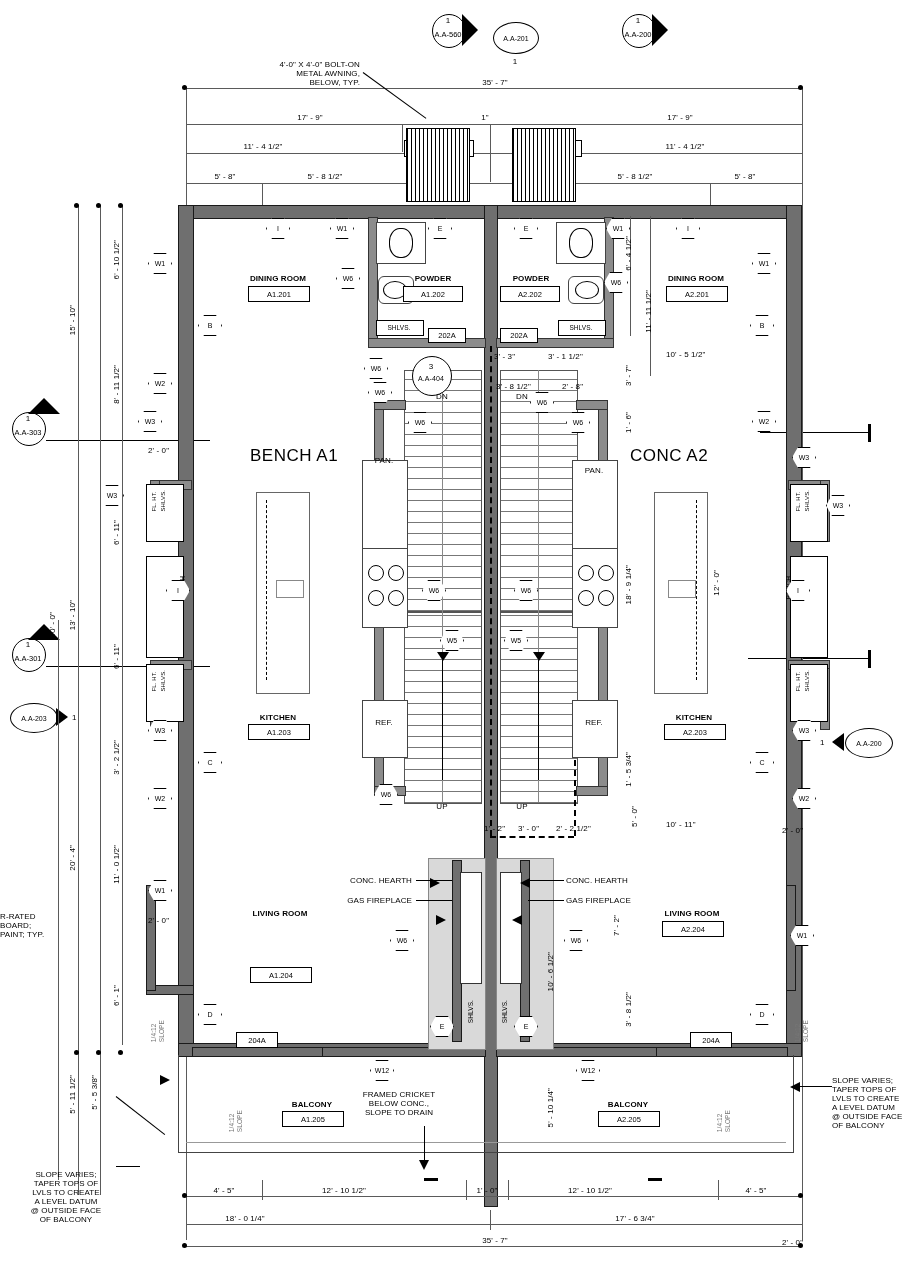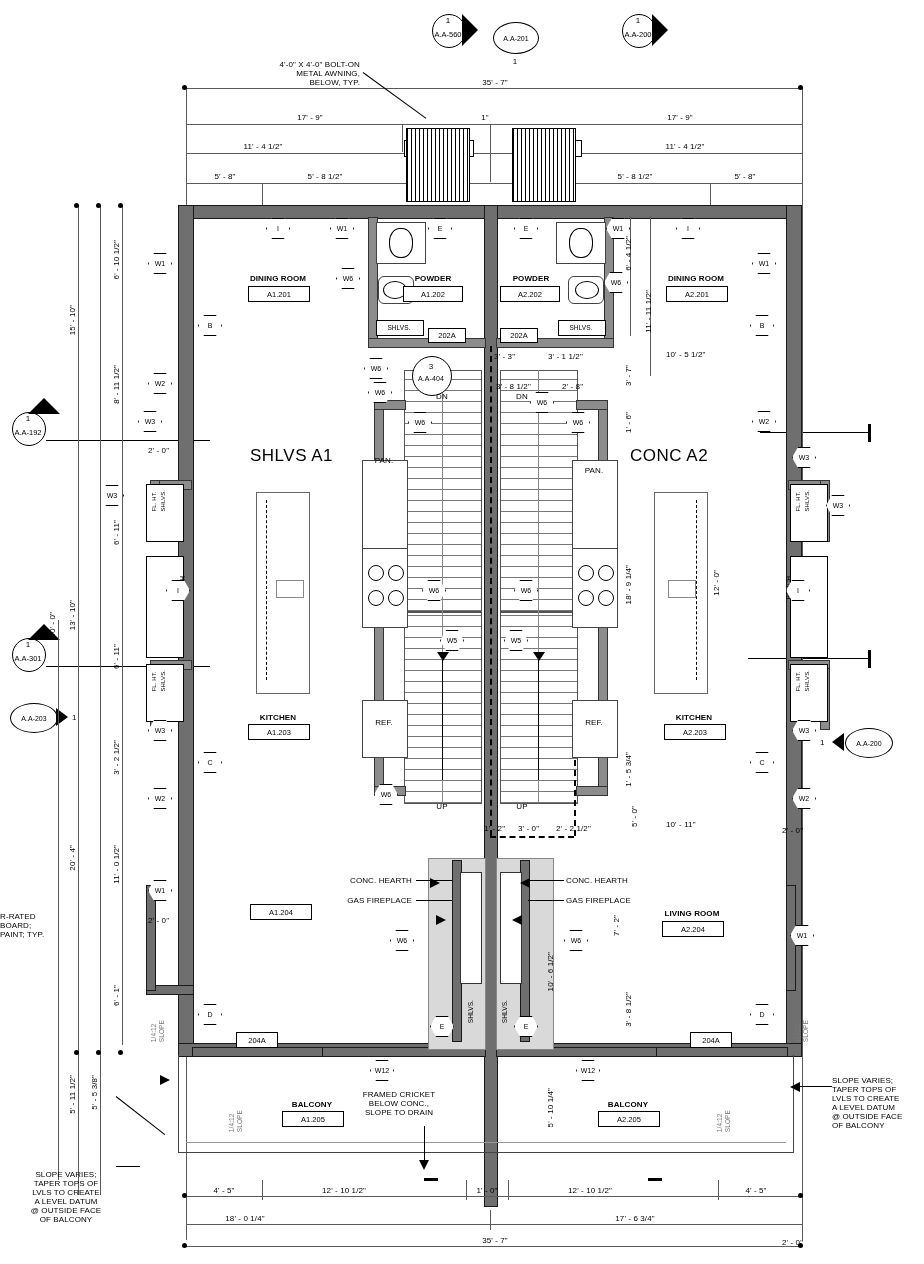--- a/index.html
+++ b/index.html
@@ -68,21 +68,21 @@
   <div class="sect abs" style="left:622px;top:14px;">
     <div class="d"></div>
     <div class="t1">1</div>
     <div class="t2">A.A-200</div>
     <div style="position:absolute;left:30px;top:0px;width:0;height:0;border-top:16px solid transparent;border-bottom:16px solid transparent;border-left:16px solid #000;"></div>
   </div>
 
   <div class="sect abs" style="left:12px;top:412px;">
     <div class="d"></div>
     <div class="t1">1</div>
-    <div class="t2">A.A-192</div>
+    <div class="t2">A.A-303</div>
     <div style="position:absolute;left:16px;top:-14px;width:0;height:0;border-left:16px solid transparent;border-right:16px solid transparent;border-bottom:16px solid #000;"></div>
   </div>
   <div class="ln lnh" style="left:46px;top:440px;width:164px;"></div>
 
   <div class="sect abs" style="left:12px;top:638px;">
     <div class="d"></div>
     <div class="t1">1</div>
     <div class="t2">A.A-301</div>
     <div style="position:absolute;left:16px;top:-14px;width:0;height:0;border-left:16px solid transparent;border-right:16px solid transparent;border-bottom:16px solid #000;"></div>
   </div>
@@ -194,30 +194,30 @@
 
   <div class="txt c bold abs" style="left:398px;top:274px;width:70px;">POWDER</div>
   <div class="roombox" style="left:403px;top:286px;width:58px;height:14px;">A1.202</div>
 
   <div class="txt c bold abs" style="left:496px;top:274px;width:70px;">POWDER</div>
   <div class="roombox" style="left:500px;top:286px;width:58px;height:14px;">A2.202</div>
 
   <div class="txt c bold abs" style="left:646px;top:274px;width:100px;">DINING ROOM</div>
   <div class="roombox" style="left:666px;top:286px;width:60px;height:14px;">A2.201</div>
 
-  <div class="big abs" style="left:250px;top:446px;">SHLVS A1</div>
+  <div class="big abs" style="left:250px;top:446px;">BENCH A1</div>
   <div class="big abs" style="left:630px;top:446px;">CONC A2</div>
 
   <div class="txt c bold abs" style="left:232px;top:713px;width:92px;">KITCHEN</div>
   <div class="roombox" style="left:248px;top:724px;width:60px;height:14px;">A1.203</div>
   <div class="txt c bold abs" style="left:648px;top:713px;width:92px;">KITCHEN</div>
   <div class="roombox" style="left:664px;top:724px;width:60px;height:14px;">A2.203</div>
 
   <div class="txt c bold abs" style="left:228px;top:909px;width:104px;">LIVING ROOM</div>
-  <div class="roombox" style="left:250px;top:904px;width:60px;height:14px;">A1.204</div>
+  <div class="roombox" style="left:250px;top:967px;width:60px;height:14px;">A1.204</div>
   <div class="txt c bold abs" style="left:640px;top:909px;width:104px;">LIVING ROOM</div>
   <div class="roombox" style="left:662px;top:921px;width:60px;height:14px;">A2.204</div>
 
   <div class="txt c bold abs" style="left:272px;top:1100px;width:80px;">BALCONY</div>
   <div class="roombox" style="left:282px;top:1111px;width:60px;height:14px;">A1.205</div>
   <div class="txt c bold abs" style="left:588px;top:1100px;width:80px;">BALCONY</div>
   <div class="roombox" style="left:598px;top:1111px;width:60px;height:14px;">A2.205</div>
 
   <div class="stairtread" style="left:404px;top:370px;width:76px;height:240px;"></div>
   <div class="stairtread" style="left:500px;top:370px;width:76px;height:240px;"></div>

